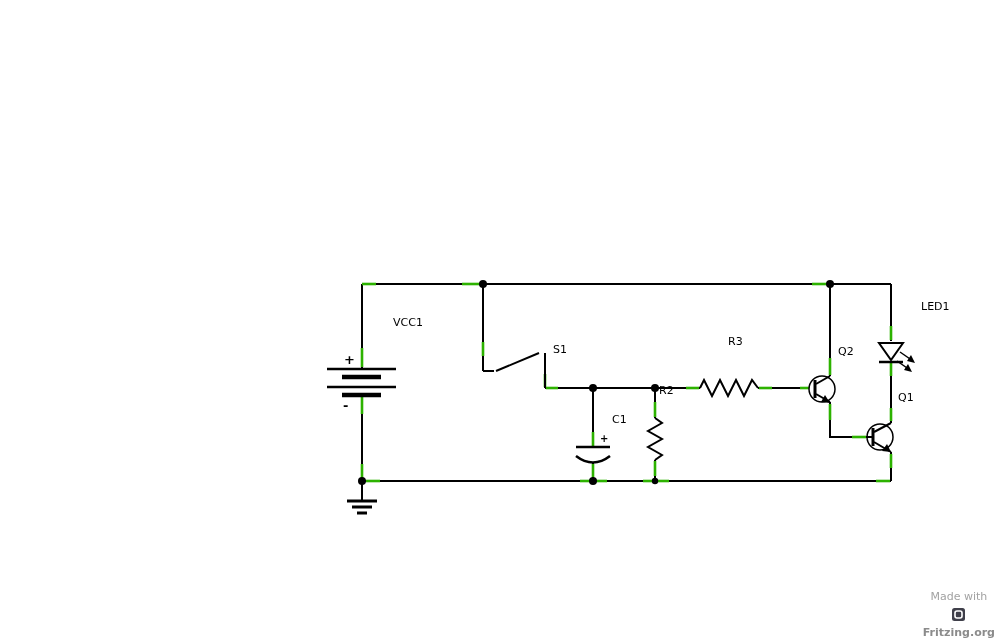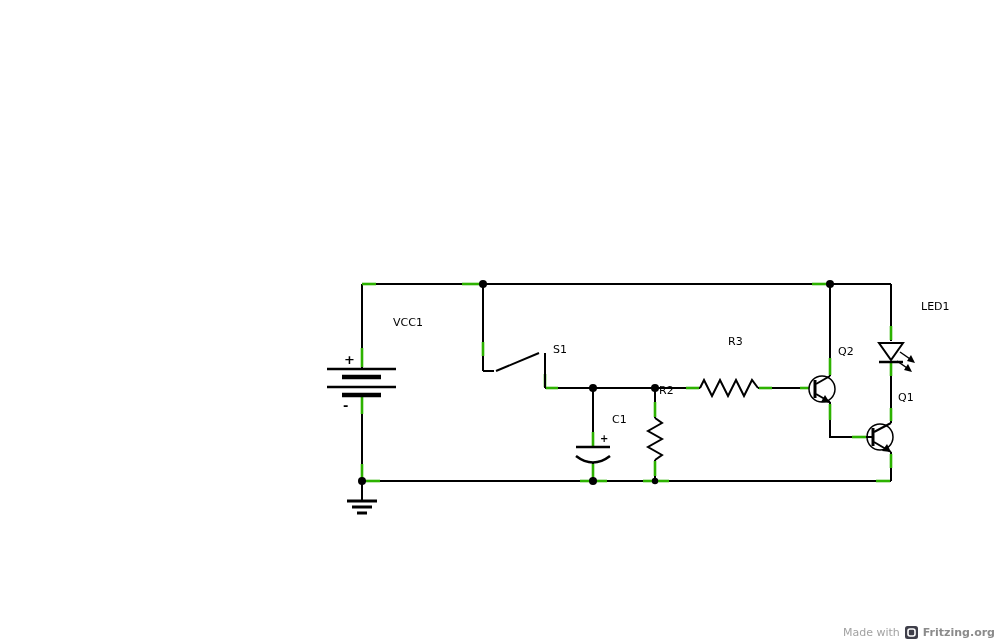--- a/index.html
+++ b/index.html
@@ -36,20 +36,21 @@
   }
   .footer {
     position: absolute;
     right: 6px;
     bottom: 3px;
     display: flex;
     align-items: center;
     gap: 5px;
     font-size: 11px;
     color: #a2a2a2;
+    flex-direction: column;
   }
   .footer .brand {
     font-weight: bold;
     color: #8b8b8b;
   }
   .footer .logo {
     display: inline-flex;
     width: 13px;
     height: 13px;
   }

